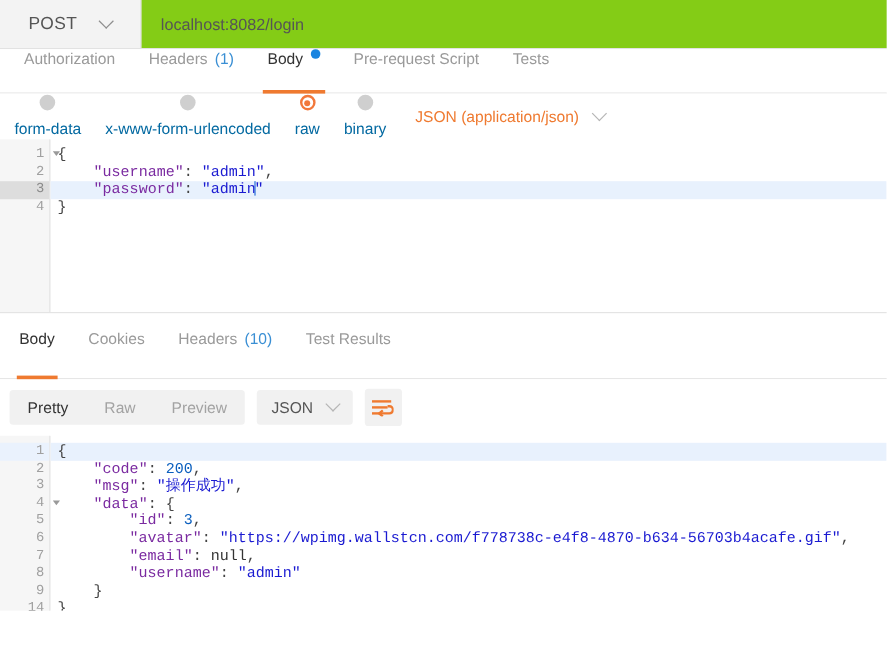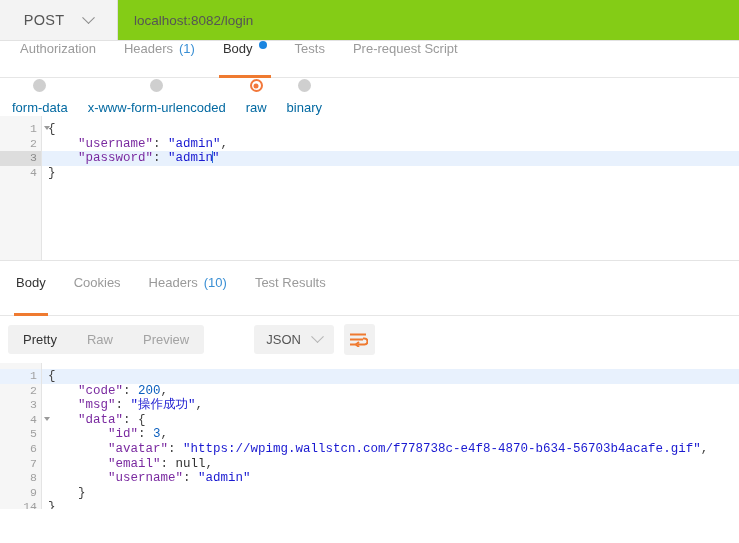--- a/index.html
+++ b/index.html
@@ -243,21 +243,20 @@
   .fmt-sel {
     display: flex;
     align-items: center;
     gap: 12px;
     background: #f1f1f1;
     border-radius: 3px;
     padding: 7px 12px;
     font-size: 13px;
     color: #555;
     cursor: pointer;
-    margin-left: 40px;
   }
   .wrap-btn {
     width: 31px; height: 31px;
     background: #f1f1f1;
     border-radius: 3px;
     display: flex;
     align-items: center;
     justify-content: center;
     cursor: pointer;
   }
@@ -279,44 +278,48 @@
   </div>
   <div class="rtab">
     <span>Headers</span>
     <span class="count">(1)</span>
   </div>
   <div class="rtab active">
     <span>Body</span>
     <span class="blue-dot"></span>
   </div>
   <div class="rtab">
+    <span>Pre-request Script</span>
+  </div>
+  <div class="rtab">
     <span>Tests</span>
-  </div>
-  <div class="rtab">
-    <span>Pre-request Script</span>
   </div>
 </div>
 
 <div class="body-type">
   <label class="radio-item">
     <span class="radio"></span>
     <span>form-data</span>
   </label>
   <label class="radio-item">
     <span class="radio"></span>
     <span>x-www-form-urlencoded</span>
   </label>
   <label class="radio-item">
     <span class="radio sel"></span>
     <span>raw</span>
   </label>
   <label class="radio-item">
     <span class="radio"></span>
     <span>binary</span>
   </label>
+  <div class="ctype">
+    <span>JSON (application/json)</span>
+    <span class="chev-o"></span>
+  </div>
 </div>
 
 <div class="editor req-editor">
   <div class="gutter">
     <div class="gline">
       <span>1</span>
       <span class="fold"></span>
     </div>
     <div class="gline">2</div>
     <div class="gline hl-strong">3</div>

